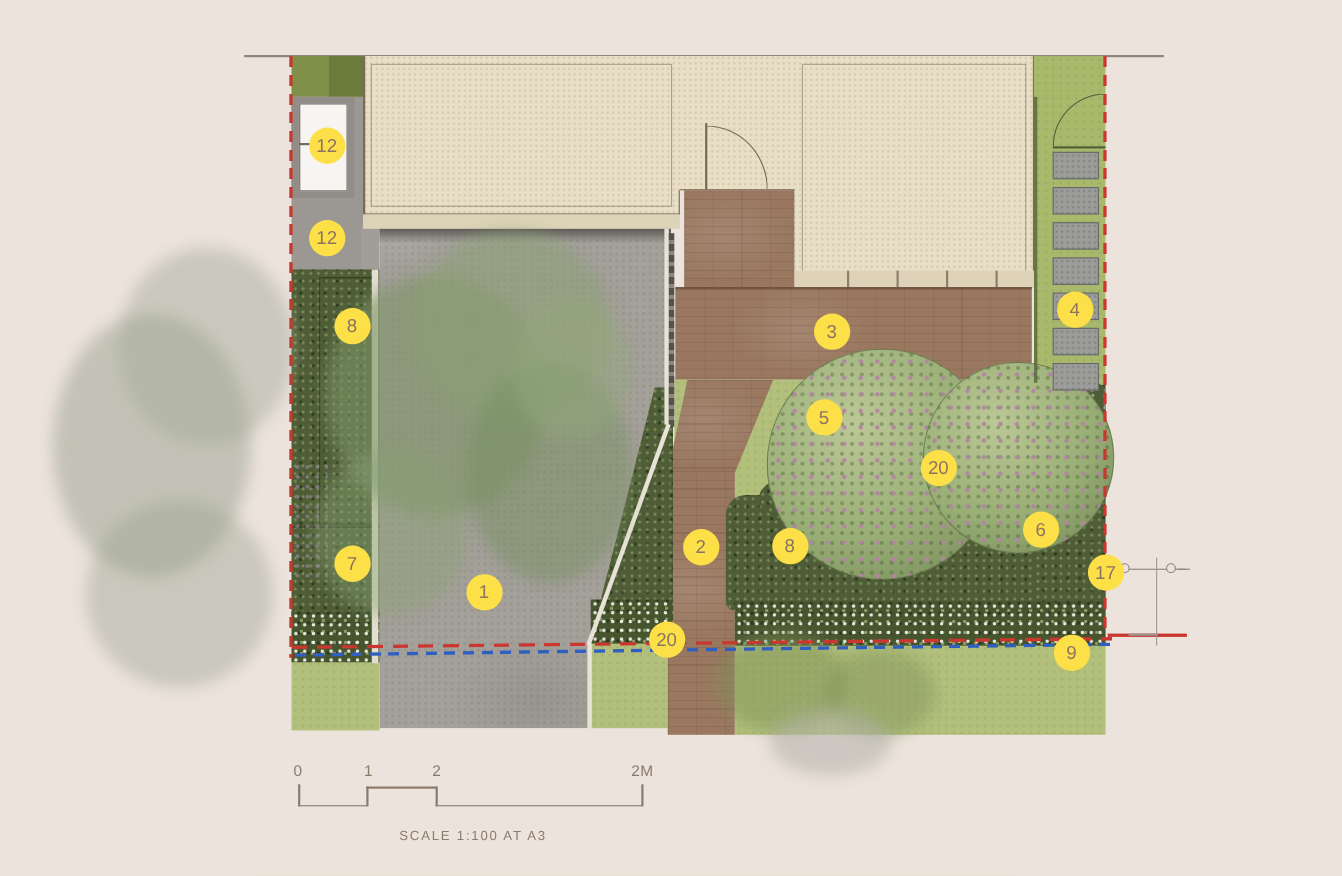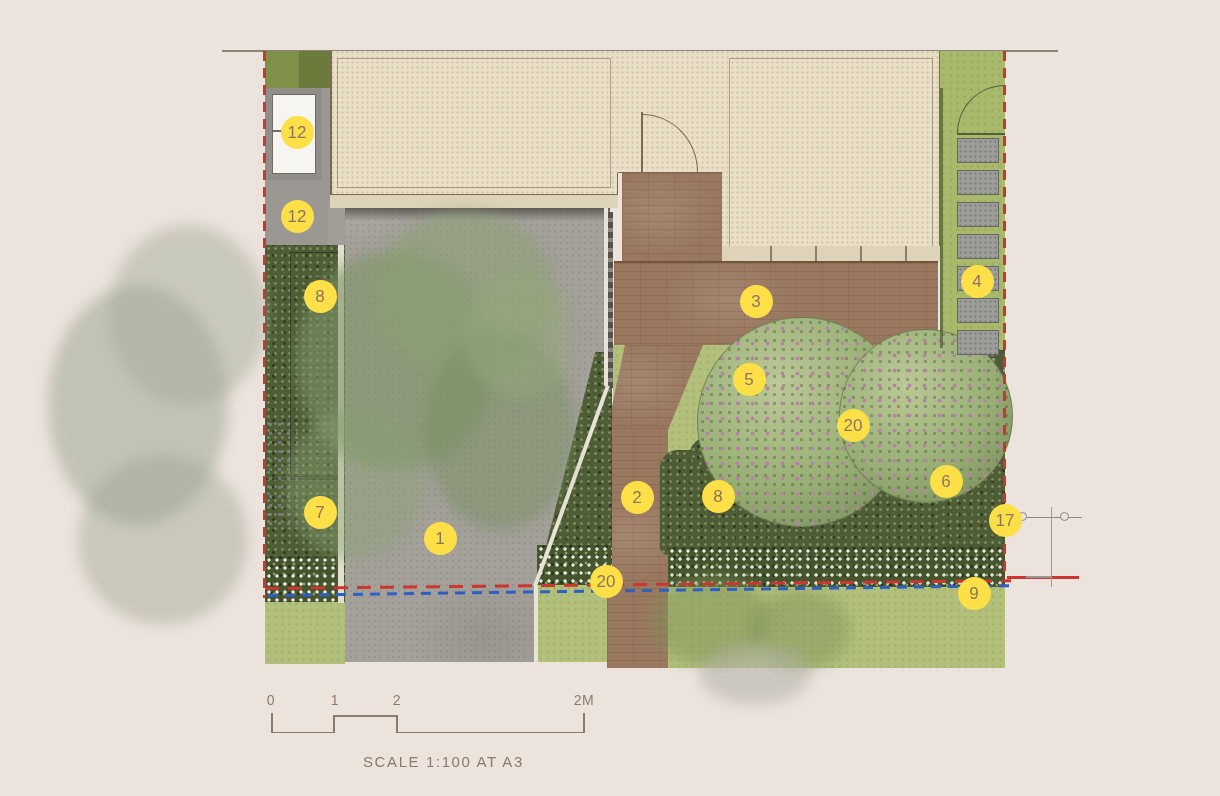--- a/index.html
+++ b/index.html
@@ -72,21 +72,21 @@
 
   
   .marker{position:absolute;width:33px;height:33px;border-radius:50%;background:#fde047;
     color:var(--marker_text,#8c7462);display:flex;align-items:center;justify-content:center;
     font-size:17px;line-height:1;z-index:40;}
 
   
   .sb-line{background:var(--scale_text,#8b7b6c);}
   .sb-label{position:absolute;width:34px;margin-left:-17px;text-align:center;
     color:var(--scale_text,#8b7b6c);font-size:14px;letter-spacing:.5px;}
-  .sb-caption{position:absolute;color:var(--scale_text,#8b7b6c);font-size:15px;letter-spacing:1.6px;}
+  .sb-caption{position:absolute;color:var(--scale_text,#8b7b6c);font-size:12px;letter-spacing:1.6px;}
 </style>
 </head>
 <body>
 
 <div class="stage">
 
   <div class="abs" style="left:222px;top:50px;width:836px;height:2px;background:var(--plan_line,#8d8379);"></div>
 
   <div class="abs" style="left:265px;top:88px;width:65px;height:162px;background:#9b9792;"></div>
   <div class="abs" style="left:265px;top:51px;width:65px;height:37px;background:#7f9049;">

